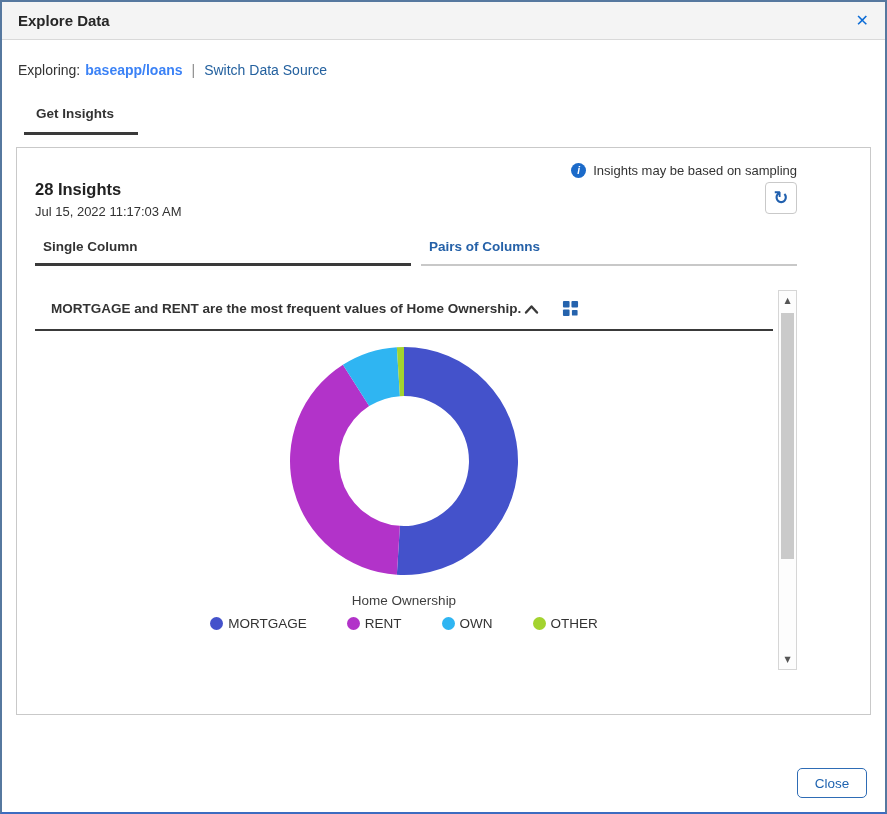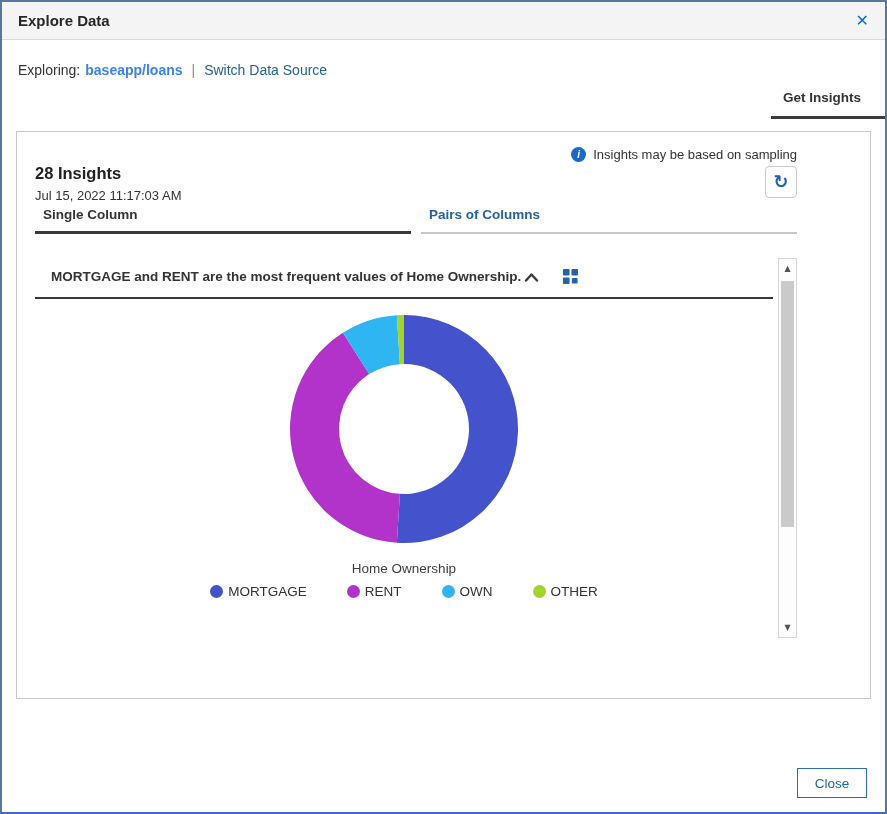--- a/index.html
+++ b/index.html
@@ -31,21 +31,21 @@
     padding: 22px 16px 0 16px;
     font-size: 14px;
     color: #333;
     display: flex;
     align-items: center;
   }
   .source-name { font-weight: bold; margin-left: 5px; color: #3b82f6; }
   .source-sep { color: #8a8a8a; margin: 0 9px; }
   .switch-link { color: #24619f; cursor: pointer; text-decoration: none; }
   
-  .main-tabs { margin: 10px 0 0 22px; flex: none; text-align: right; }
+  .main-tabs { margin: 26px 0 0 22px; flex: none; }
   .main-tab {
     display: inline-block;
     font-size: 13.5px;
     font-weight: bold;
     color: #333;
     padding: 0 24px 11px 12px;
     border-bottom: 3px solid #3a3a3a;
     cursor: pointer;
   }
   
@@ -83,21 +83,21 @@
   .refresh-button {
     width: 32px; height: 32px;
     background: #fff;
     border: 1px solid #c9c9c9;
     border-radius: 4px;
     display: flex; align-items: center; justify-content: center;
     cursor: pointer;
     margin-top: 2px;
   }
   .refresh-glyph { font-family: "DejaVu Sans", sans-serif; color: #2160ae; font-size: 18px; font-weight: bold; line-height: 1; }
-  .insight-tabs { display: flex; gap: 10px; margin-top: 0; }
+  .insight-tabs { display: flex; gap: 10px; margin-top: 16px; }
   .insight-tab {
     flex: 1;
     font-size: 13.5px;
     font-weight: bold;
     color: #2561a8;
     padding: 4px 0 10px 8px;
     border-bottom: 2px solid #c8c8c8;
     cursor: pointer;
   }
   .insight-tab.active { color: #333; border-bottom: 3px solid #3a3a3a; padding-bottom: 9px; }
@@ -146,21 +146,21 @@
     background: #cacaca;
     cursor: grab;
   }
   
   .dialog-footer { margin-top: auto; display: flex; justify-content: flex-end; padding: 0 18px 14px 18px; }
   .close-button {
     min-width: 70px;
     height: 30px;
     background: #fff;
     border: 1px solid #2e6cb5;
-    border-radius: 0;
+    border-radius: 5px;
     color: #1e63b0;
     font-size: 13.5px;
     font-family: "Liberation Sans", sans-serif;
     cursor: pointer;
     padding: 0 14px;
   }
 </style>
 </head>
 <body>
 

